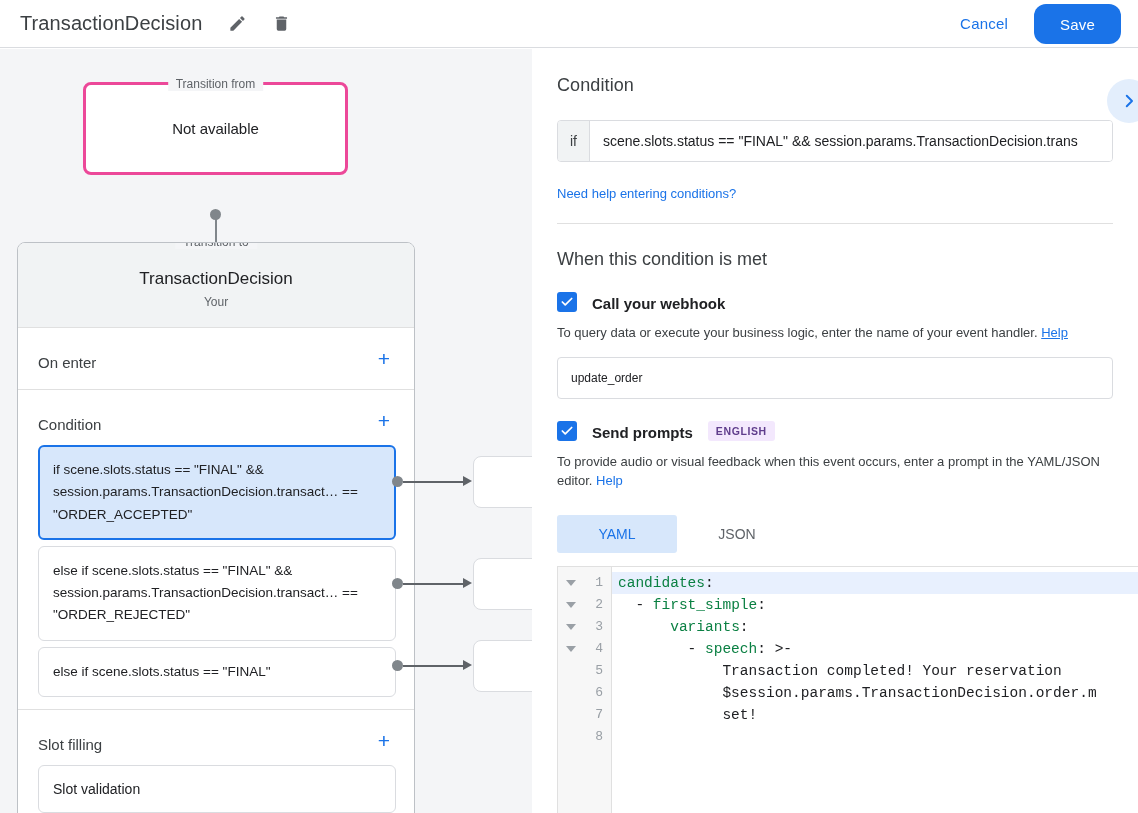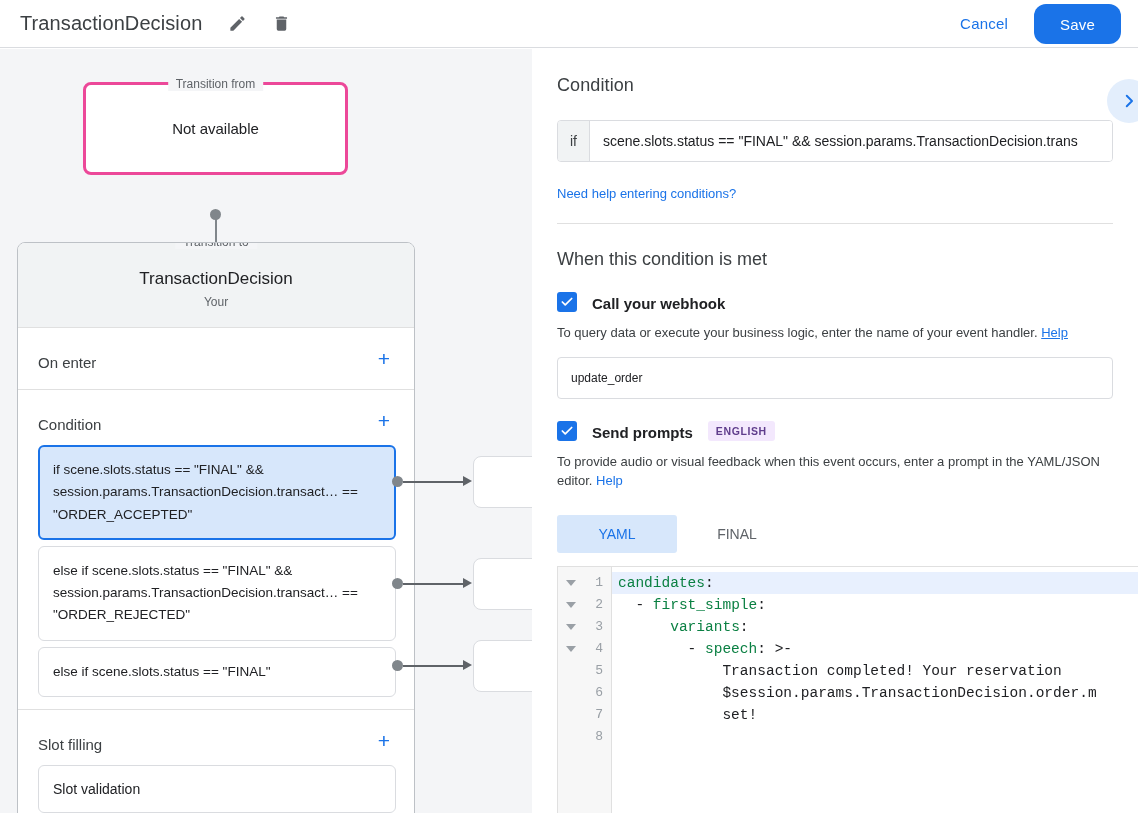--- a/index.html
+++ b/index.html
@@ -351,21 +351,21 @@
         <span class="check-label">Send prompts</span>
         <span class="lang-badge">ENGLISH</span>
       </div>
       <div class="desc">
         <span>To provide audio or visual feedback when this event occurs, enter a prompt in the YAML/JSON editor.</span>
         <a class="nounder">Help</a>
       </div>
 
       <div class="tabs">
         <button class="tab active">YAML</button>
-        <button class="tab">FINAL</button>
+        <button class="tab">JSON</button>
       </div>
 
       <div class="editor">
         <div class="gutter" id="gutter">
             <div class="gutter-row">
               <span class="fold"></span>
               <span>1</span>
             </div>
             <div class="gutter-row">
               <span class="fold"></span>

